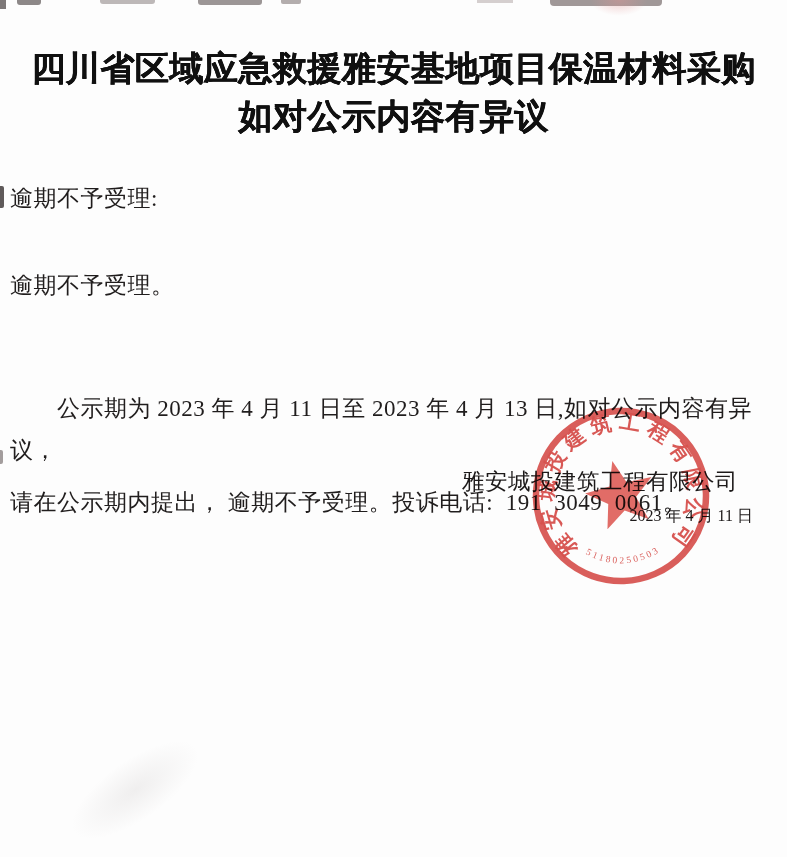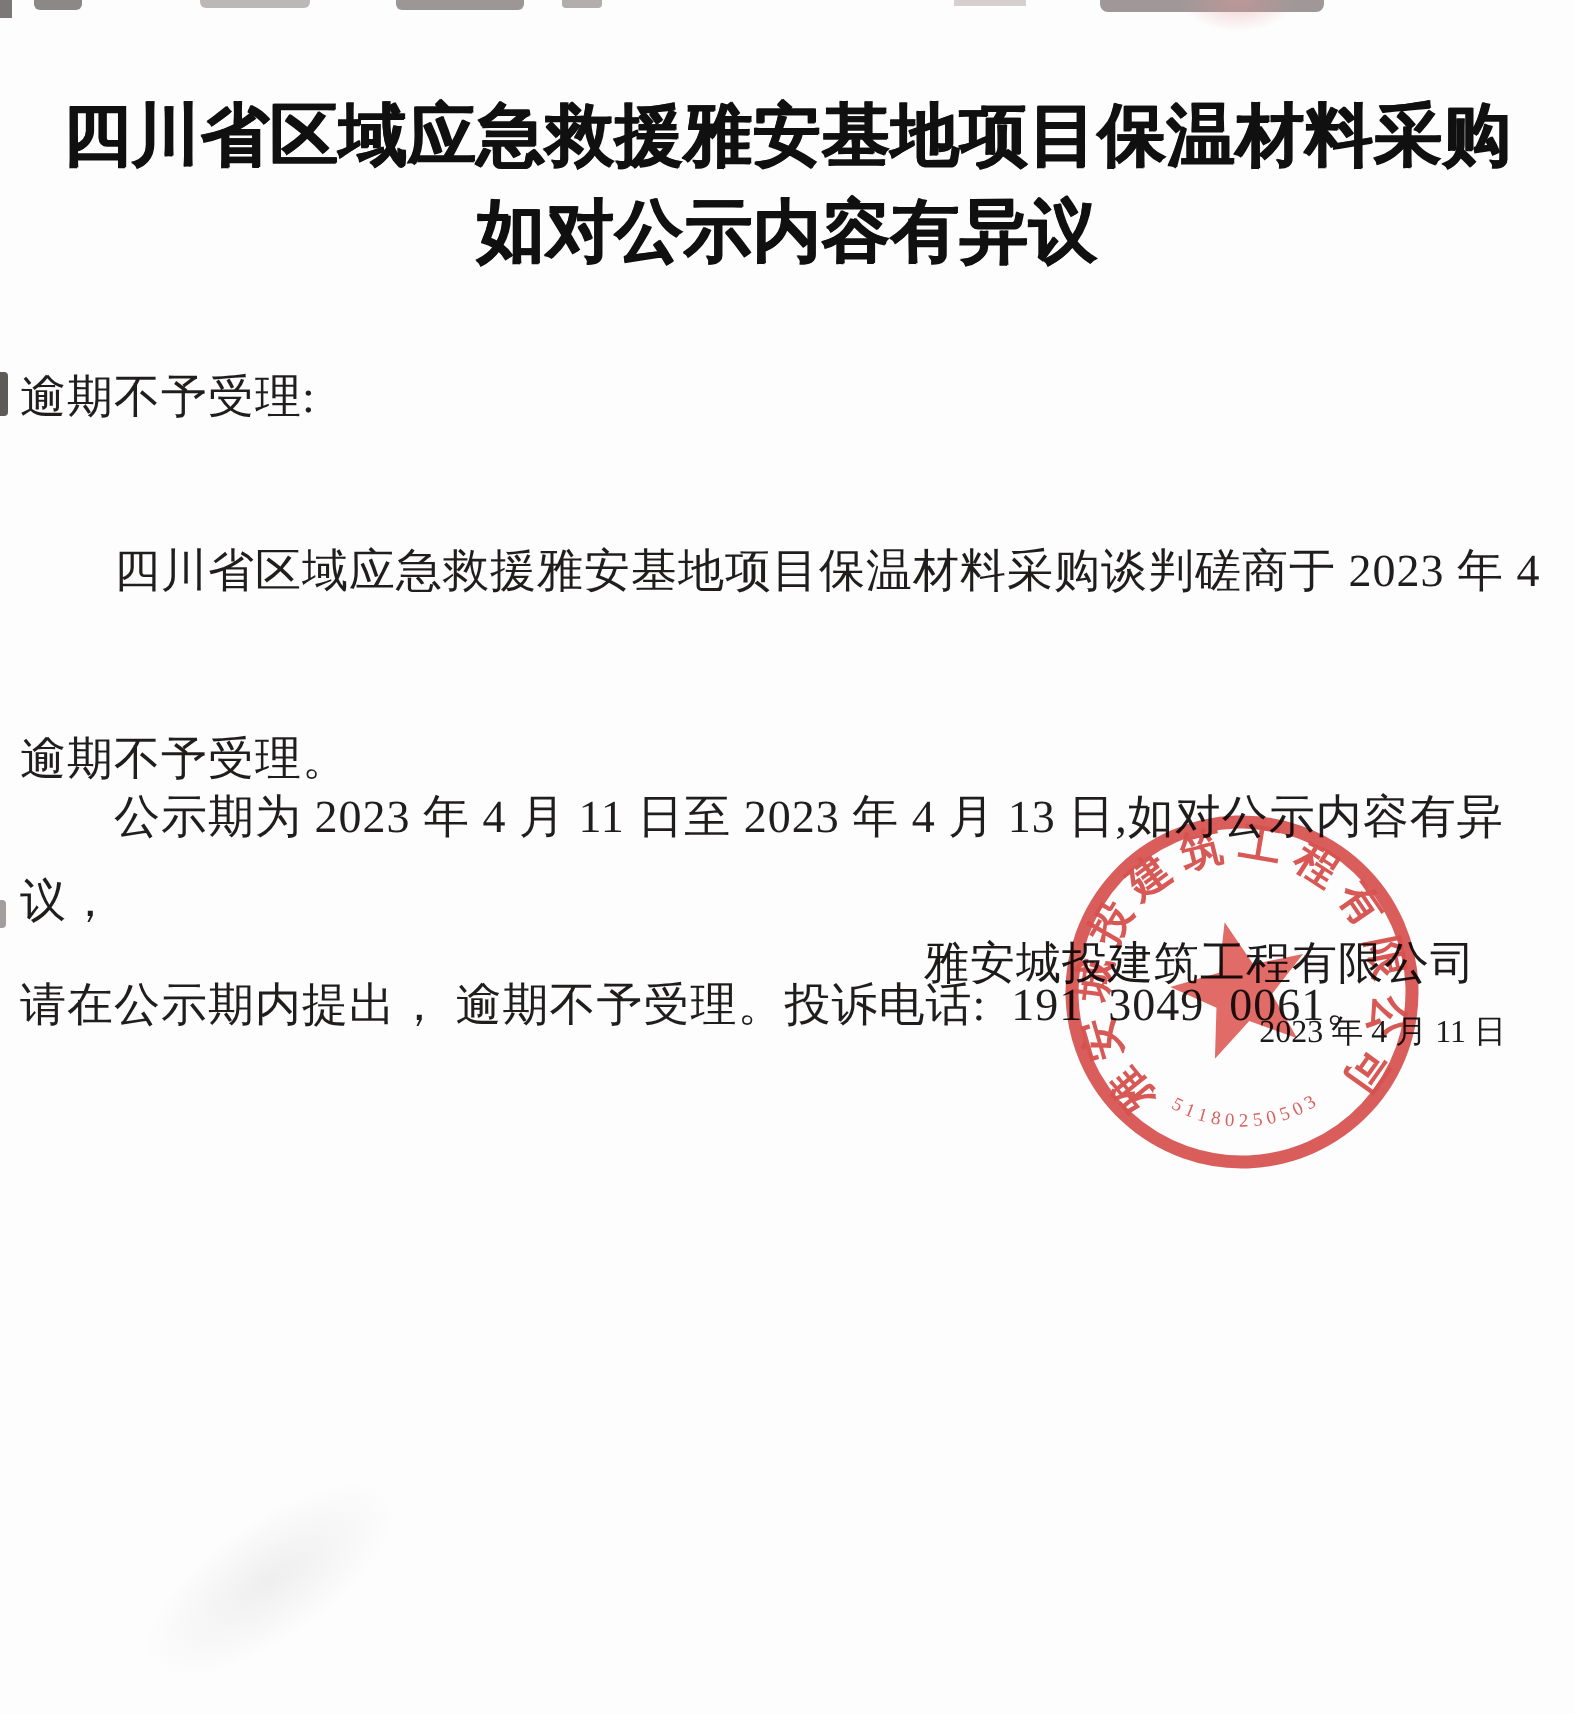--- a/index.html
+++ b/index.html
@@ -82,21 +82,20 @@
   <div class="artifact streak"></div>
 
   <div class="title-block">
     <div>四川省区域应急救援雅安基地项目保温材料采购</div>
     <div>如对公示内容有异议</div>
   </div>
 
   <div class="bodyline salutation">逾期不予受理:</div>
 
   <div class="para para1">
-    <div class="pline indent">四川省区域应急救援雅安基地项目保温材料采购谈判磋商于 2023 年 4</div>
     <div class="pline">逾期不予受理。</div>
   </div>
 
   <div class="para para2">
     <div class="pline indent">公示期为 2023 年 4 月 11 日至 2023 年 4 月 13 日,如对公示内容有异议，</div>
     <div class="pline">请在公示期内提出， 逾期不予受理。投诉电话:  191  3049  0061。</div>
   </div>
 
   <div class="sig-company">雅安城投建筑工程有限公司</div>
   <div class="sig-date">2023 年 4 月 11 日</div>

